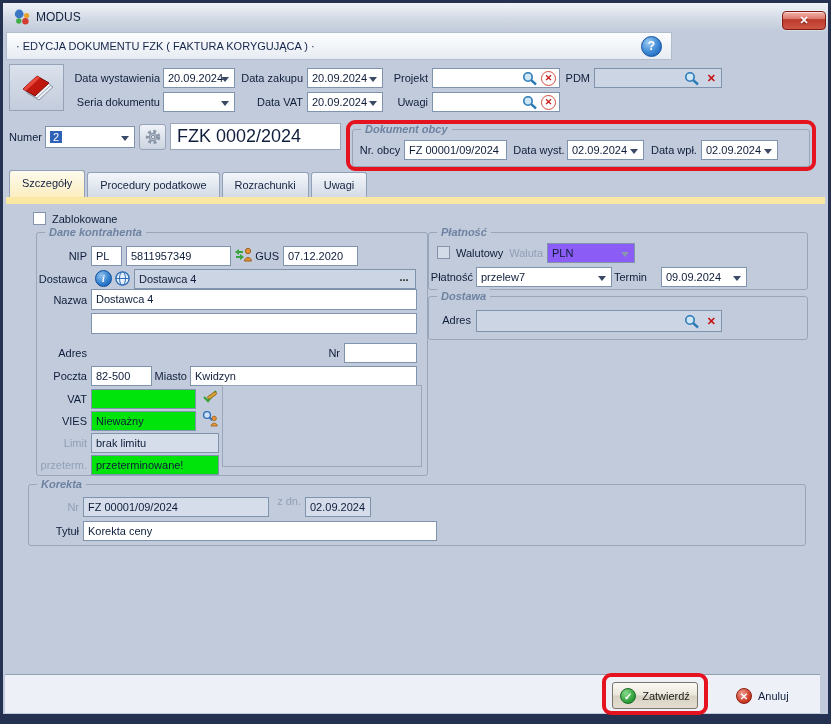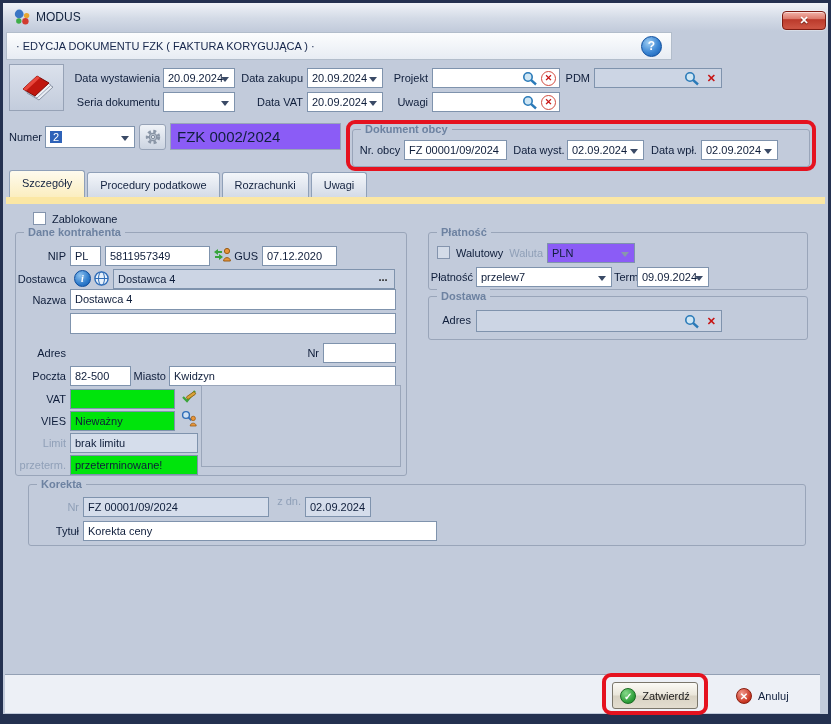--- a/index.html
+++ b/index.html
@@ -49,40 +49,40 @@
   .combo.dis .arr { border-top-color:#8897ad; }
   .sfield { padding-right:42px; }
   .mag { position:absolute; right:21px; top:2px; width:16px; height:15px; }
   .clr-c { position:absolute; right:3px; top:2px; width:15px; height:15px; border-radius:50%;
     background:#fff; border:1px solid #d24a3e; color:#c71414; font-weight:bold; font-size:9px;
     line-height:13px; text-align:center; }
   .clr-x { position:absolute; right:5px; top:2px; color:#c71414; font-weight:bold; font-size:11px; line-height:15px; }
 
   .grp { position:absolute; border:1px solid #99a5b9; border-radius:3px; }
   .grp > .gt { position:absolute; top:-8px; left:8px; padding:0 4px; background:#c2cbdb;
-    font-weight:bold; color:#6d82a1; height:14px; line-height:14px; white-space:nowrap; }
+    font-weight:bold; color:#6d82a1; height:14px; line-height:14px; white-space:nowrap;font-style:italic; }
   .cb { position:absolute; width:13px; height:13px; background:#fff; border:1px solid #8494ad; }
   .cb.dis { background:#d3dbe8; }
 
   
   .tabs { position:absolute; left:9px; top:170px; height:27px; display:flex; align-items:flex-end; }
   .tab { height:25px; line-height:24px; padding:0 12px; margin-right:2px;
     border:1px solid #8fa0b8; border-bottom:none; border-radius:3px 3px 0 0;
     background:linear-gradient(#f3f6fa,#d4dbe7); color:#13223f; cursor:default; }
   .tab.active { height:27px; background:linear-gradient(#fefbee,#fbeec0); }
   .tabstrip { position:absolute; left:6px; top:197px; width:819px; height:7px; background:#fbe7a4; }
 
   
   .annot { position:absolute; border:4px solid #e5121f; border-radius:9px; pointer-events:none; }
 
   .gearbtn { position:absolute; left:139px; top:124px; width:27px; height:26px;
     border:1px solid #97a3b7; border-radius:3px;
     background:linear-gradient(#f0f3f8,#ccd4e1); display:flex; align-items:center; justify-content:center; }
   .docnum { position:absolute; left:170px; top:123px; width:171px; height:27px;
-    background:#8b5cf6; border:1px solid #99a5b9; font-size:15px; line-height:25px; padding:0 6px; color:#101f3d; }
+    background:#ffffff; border:1px solid #99a5b9; font-size:18px; line-height:25px; padding:0 6px; color:#101f3d; }
   .sel { background:#2e62b8; color:#fff; padding:0 3px; }
 
   .ico16 { position:absolute; width:17px; height:17px; }
   .info-ico { border-radius:50%; background:radial-gradient(circle at 35% 30%, #8fc3ef, #2f7ccc 60%, #1259ae);
     border:1px solid #0c4c9c; color:#fff; font-weight:bold; font-size:10px; text-align:center; line-height:15px;
     font-family:"Liberation Serif", serif; font-style:italic; }
   .dots-btn { position:absolute; right:3px; top:0; width:16px; height:18px; text-align:center;
     line-height:14px; font-weight:bold; color:#222; }
 
   
@@ -218,21 +218,21 @@
     <div class="tab active">Szczegóły</div>
     <div class="tab">Procedury podatkowe</div>
     <div class="tab">Rozrachunki</div>
     <div class="tab">Uwagi</div>
   </div>
   <div class="tabstrip"></div>
 
   <span class="cb" style="left:33px;top:212px;"></span>
   <span class="llbl" style="left:52px;top:212px;">Zablokowane</span>
 
-  <div class="grp" style="left:15px;top:232px;width:392px;height:244px;">
+  <div class="grp" style="left:36px;top:232px;width:392px;height:244px;">
     <span class="gt">Dane kontrahenta</span>
 
     <span class="lbl" style="left:0;top:16px;width:50px;">NIP</span>
     <div class="field" style="left:54px;top:13px;width:31px;">PL</div>
     <div class="field" style="left:89px;top:13px;width:105px;">5811957349</div>
     <span style="position:absolute;left:197px;top:13px;">
       <svg width="19" height="17" viewBox="0 0 19 17">
         <path d="M1 6 L5 3 L5 5 L9 5 L9 7 L5 7 L5 9 Z" fill="#38a43c"></path>
         <path d="M10 11 L6 14 L6 12 L2 12 L2 10 L6 10 L6 8 Z" fill="#38a43c"></path>
         <circle cx="14" cy="5" r="2.6" fill="#e8953a" stroke="#9a5c14"></circle>
@@ -304,21 +304,21 @@
     <span class="llbl" style="left:27px;top:13px;">Walutowy</span>
     <span class="glbl" style="left:76px;top:13px;width:38px;">Waluta</span>
     <div class="combo dis" style="left:118px;top:10px;width:88px;">
       <span>PLN</span><span class="arr"></span>
     </div>
     <span class="lbl" style="left:0;top:37px;width:44px;">Płatność</span>
     <div class="combo" style="left:47px;top:34px;width:136px;">
       <span>przelew7</span><span class="arr"></span>
     </div>
     <span class="lbl" style="left:184px;top:37px;width:34px;">Termin</span>
-    <div class="combo" style="left:208px;top:34px;width:72px;">
+    <div class="combo" style="left:232px;top:34px;width:86px;">
       <span>09.09.2024</span><span class="arr"></span>
     </div>
   </div>
 
   <div class="grp" style="left:428px;top:296px;width:380px;height:44px;">
     <span class="gt">Dostawa</span>
     <span class="lbl" style="left:6px;top:16px;width:36px;">Adres</span>
     <div class="field sfield ro" style="left:47px;top:13px;width:246px;height:22px;line-height:20px;">
       <span></span>
       <span class="mag" style="top:3px;">

